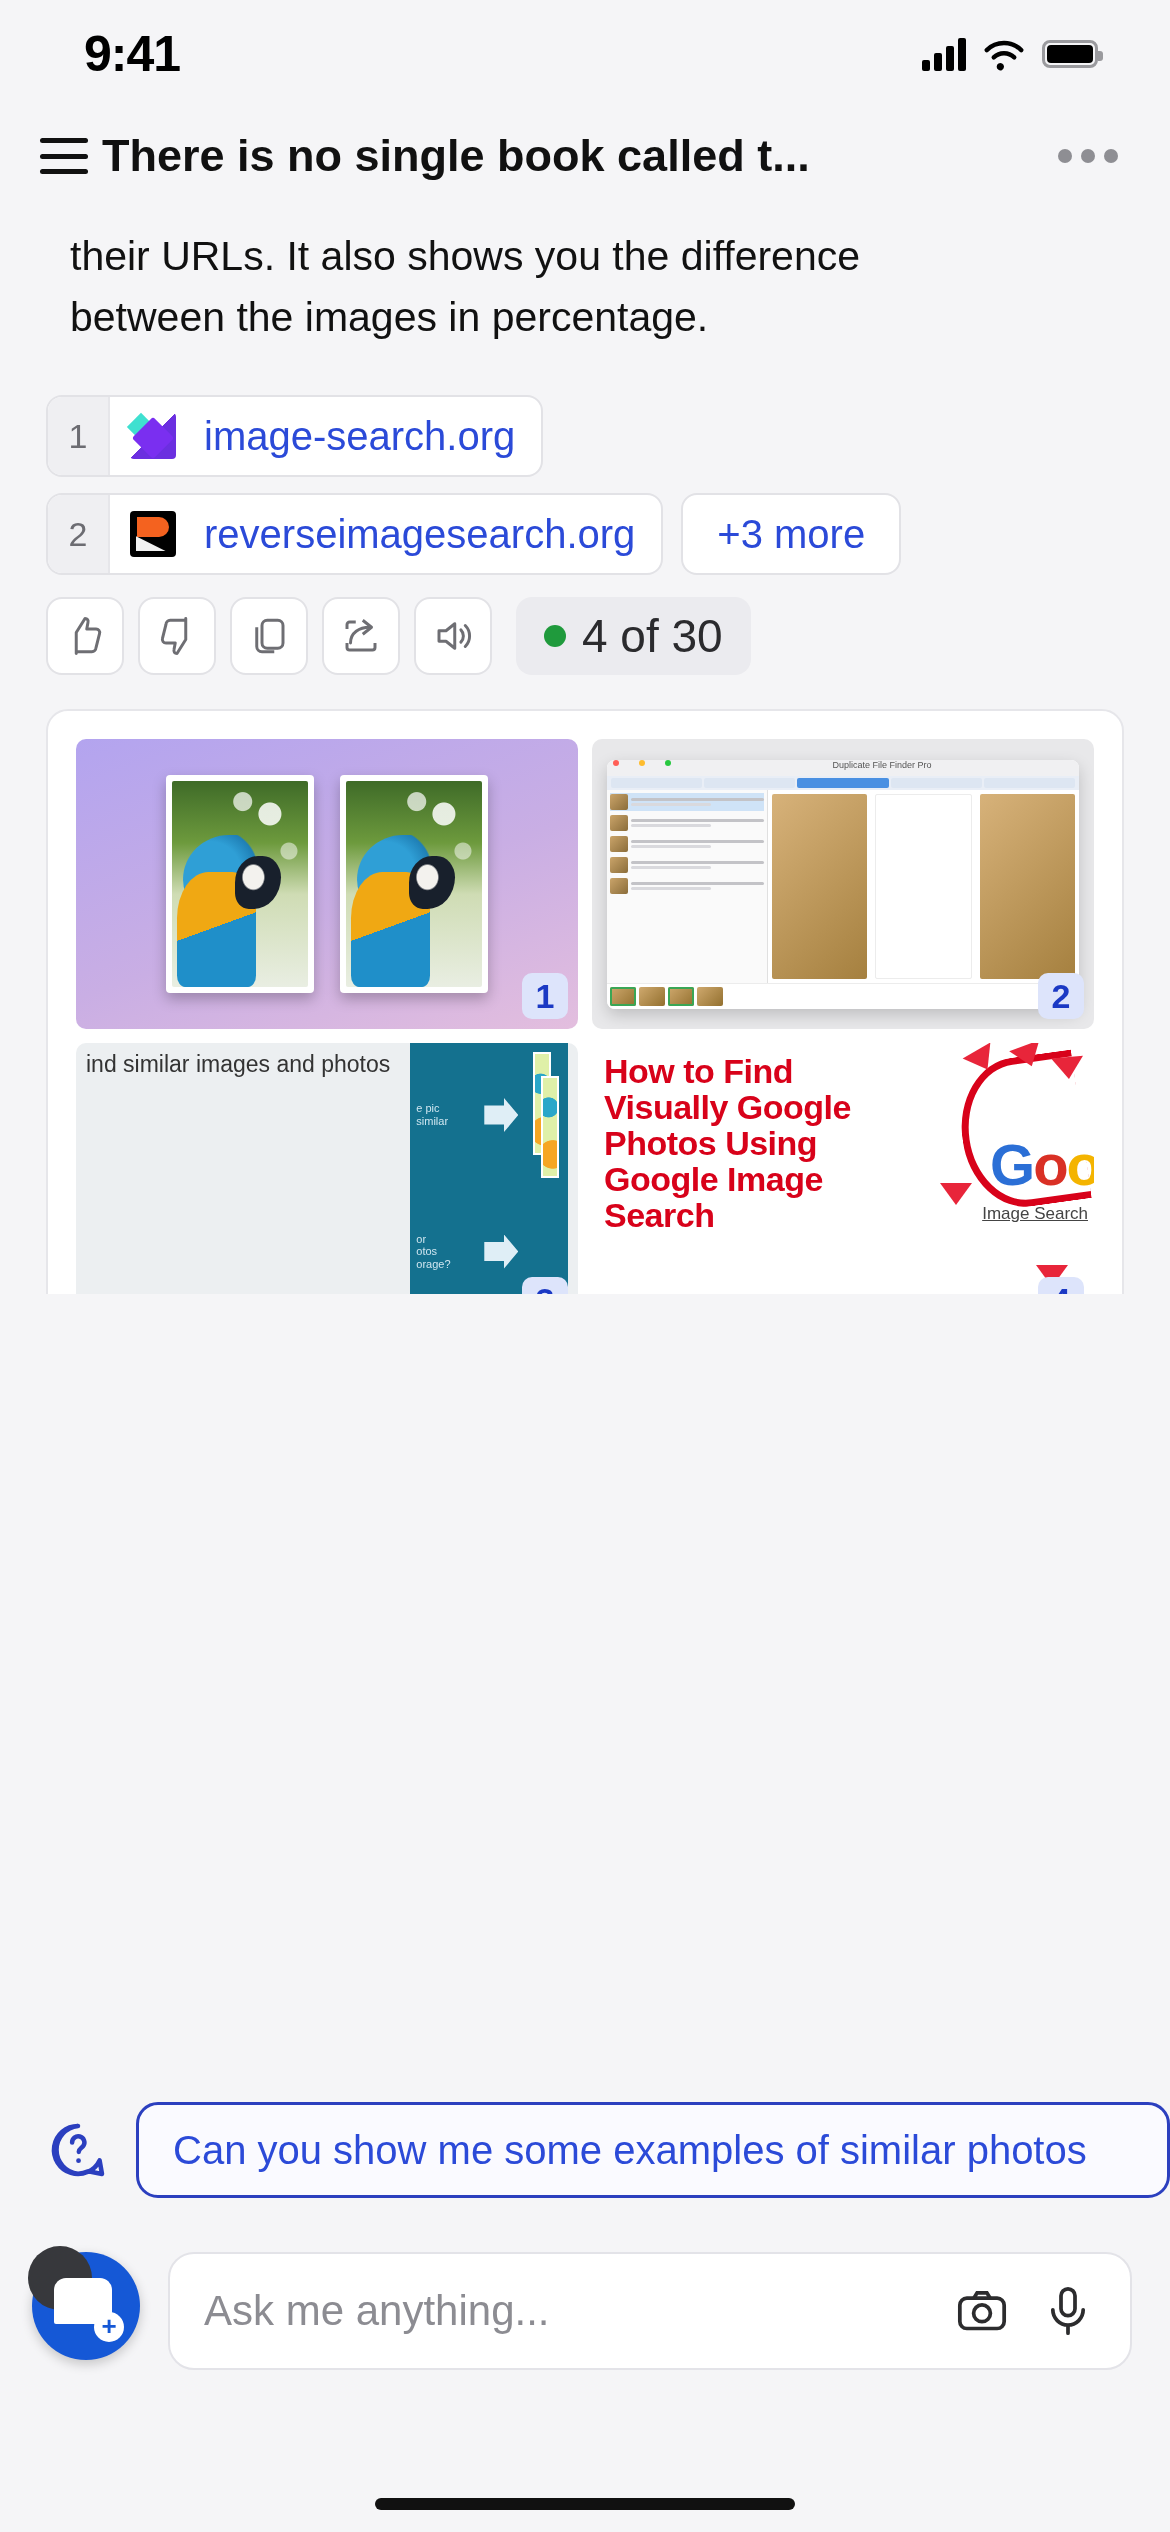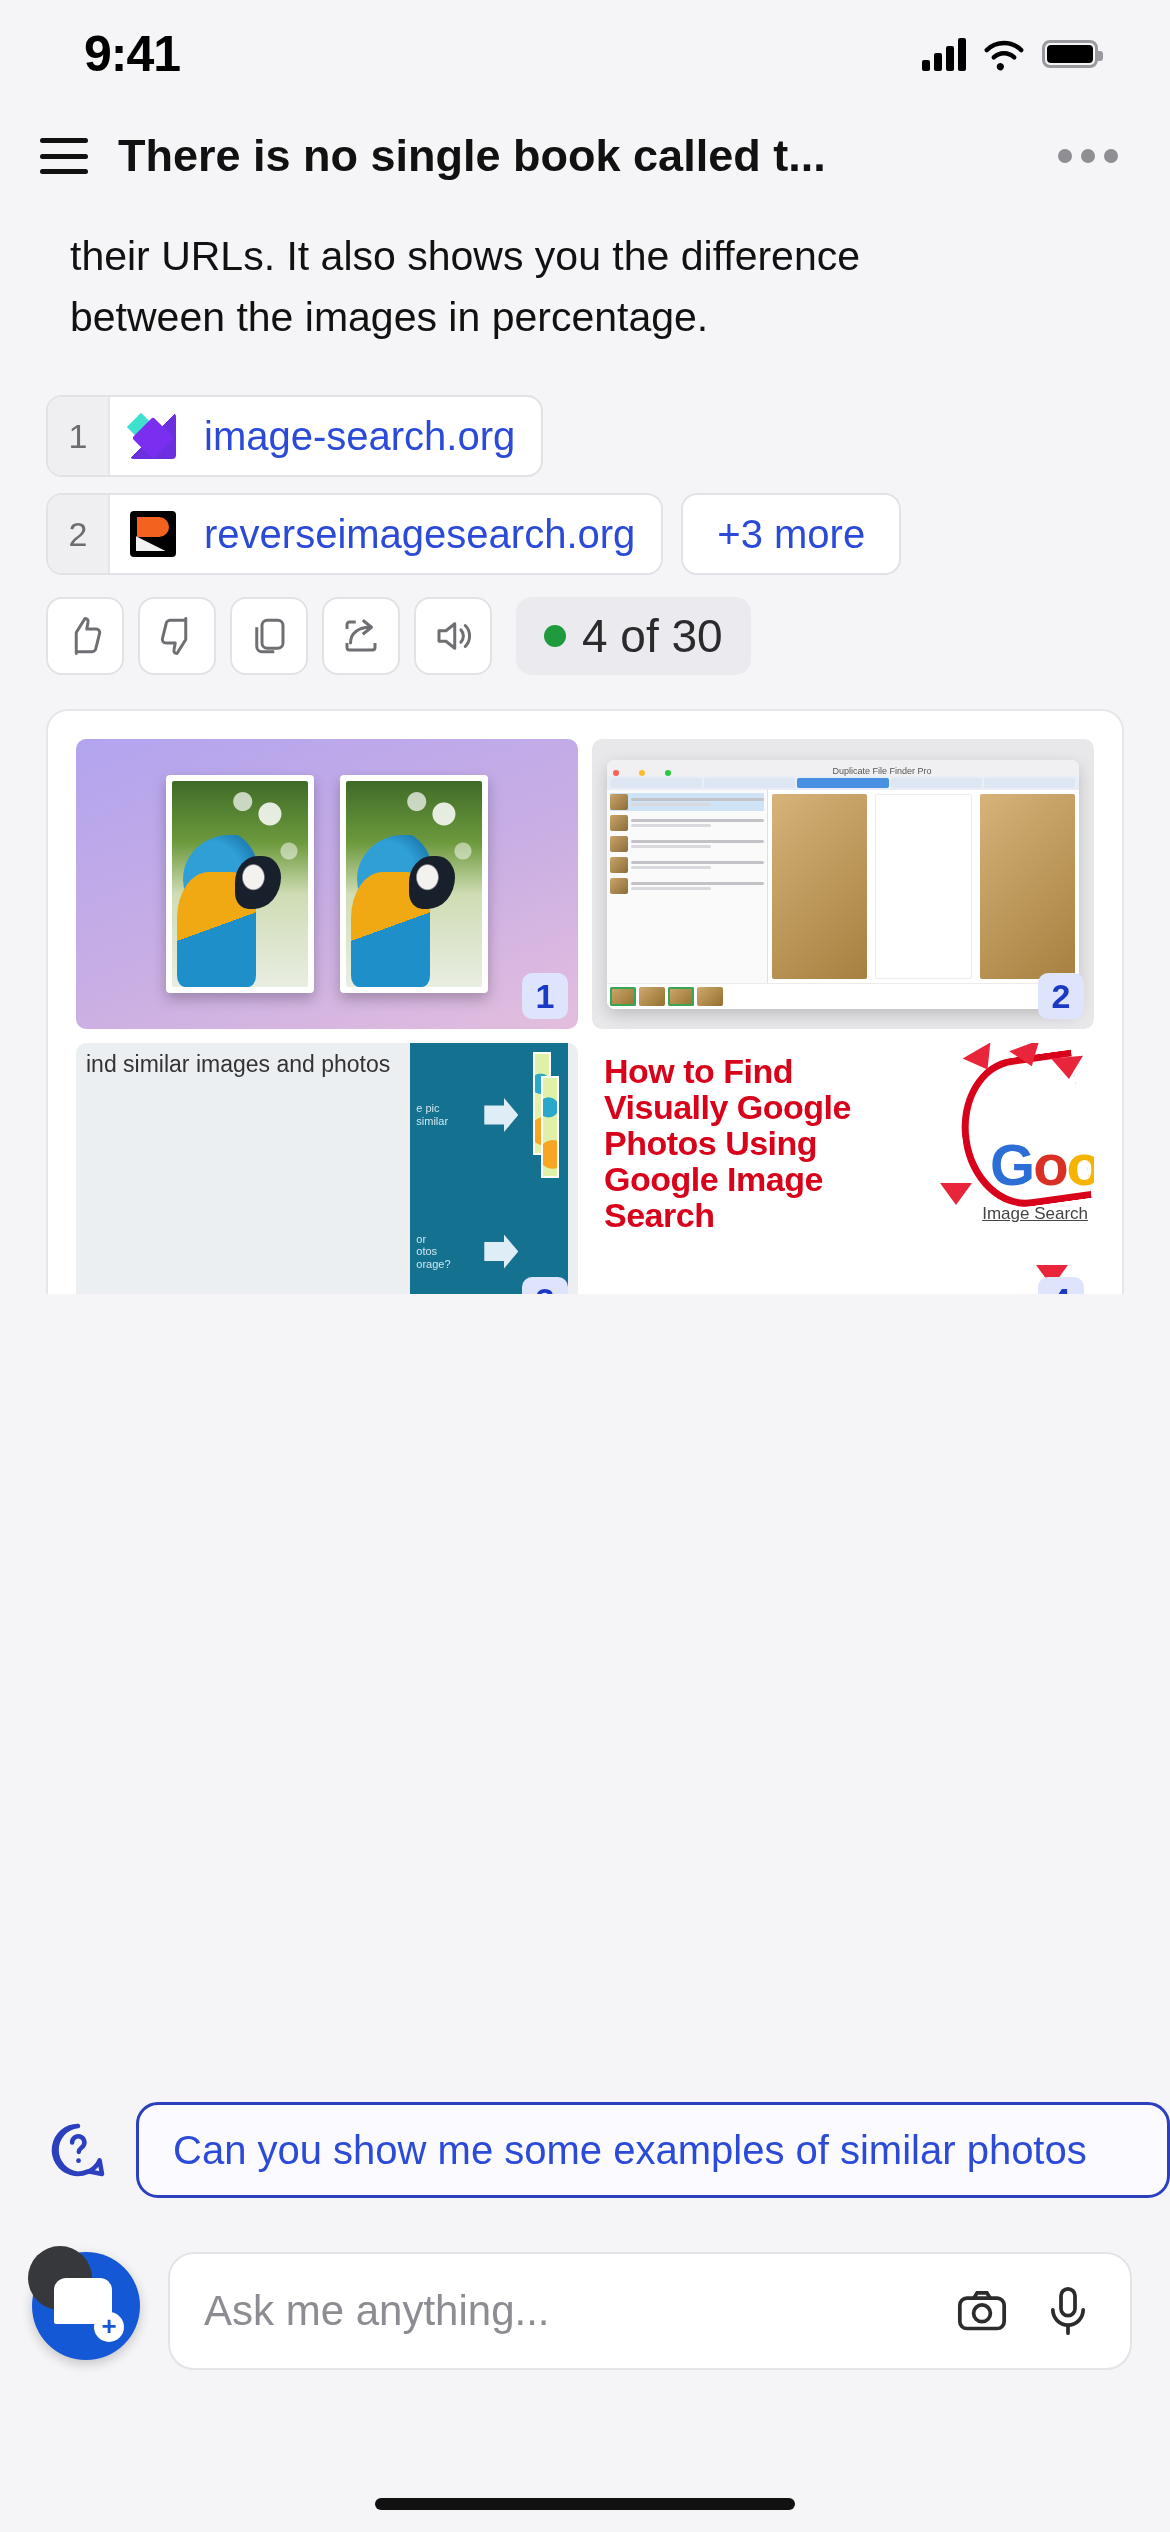--- a/index.html
+++ b/index.html
@@ -29,21 +29,21 @@
   }
   .batt::after {
     content:''; position:absolute; right:-8px; top:8px; width:5px; height:10px;
     background:#9a9a9e; border-radius:0 3px 3px 0;
   }
   .batt i { display:block; width:100%; height:100%; background:#000; border-radius:4px; }
 
   
   .header {
     position: absolute; top: 108px; left: 0; width: 1170px; height: 96px;
-    display: flex; align-items: center; padding: 0 46px 0 40px; gap: 30px;
+    display: flex; align-items: center; padding: 0 46px 0 40px; gap: 14px;
     background: #f5f5f7; z-index: 20;
   }
   .hamburger { width: 48px; height: 36px; display:flex; flex-direction:column; justify-content:space-between; flex:0 0 auto;}
   .hamburger span { display:block; height:5px; background:#111; border-radius:3px; }
   .header-title {
     flex: 1 1 auto; font-size: 45px; font-weight: 700; color: #111;
     white-space: nowrap; overflow: hidden; text-overflow: ellipsis;
   }
   .dots { display:flex; gap:9px; flex:0 0 auto; padding-right: 6px;}
   .dots i { width:14px; height:14px; border-radius:50%; background:#8e8e93; display:block; }
@@ -155,21 +155,21 @@
     background: radial-gradient(ellipse at 40% 40%, #f3f2ee 0 26%, #18202c 30%);
     border-radius: 50% 40% 60% 30%; z-index:3;
   }
 
   
   .t2 { background:#e8e8ea; display:flex; align-items:center; justify-content:center; }
   .mac {
     width: 94%; height: 86%; background:#fff; border-radius:8px; overflow:hidden;
     box-shadow:0 6px 16px rgba(0,0,0,.18); display:flex; flex-direction:column;
   }
-  .mac-bar { height: 16px; background:#f0f0f2; display:flex; align-items:flex-end; gap:20px; padding:0 6px; flex:0 0 auto; }
+  .mac-bar { height: 16px; background:#f0f0f2; display:flex; align-items:flex-start; gap:20px; padding:0 6px; flex:0 0 auto; }
   .mac-bar i { width:6px;height:6px;border-radius:50%; display:block;}
   .mac-bar i:nth-child(1){background:#ff5f57;} .mac-bar i:nth-child(2){background:#febc2e;} .mac-bar i:nth-child(3){background:#28c840;}
   .mac-title { font-size:9px; color:#555; margin-left:auto; margin-right:auto; }
   .mac-tabs { height:14px; background:#e9eef6; display:flex; gap:2px; padding:2px 4px; }
   .mac-tabs span { flex:1; background:#dde6f2; border-radius:2px; }
   .mac-tabs span.on { background:#4a90e2; }
   .mac-body { flex:1; display:flex; }
   .mac-list { width:34%; background:#fafafa; border-right:1px solid #e0e0e0; padding:3px; display:flex; flex-direction:column; gap:3px; }
   .mac-row { display:flex; gap:3px; align-items:center; height:18px; }
   .mac-row.sel { background:#cfe3f7; }

